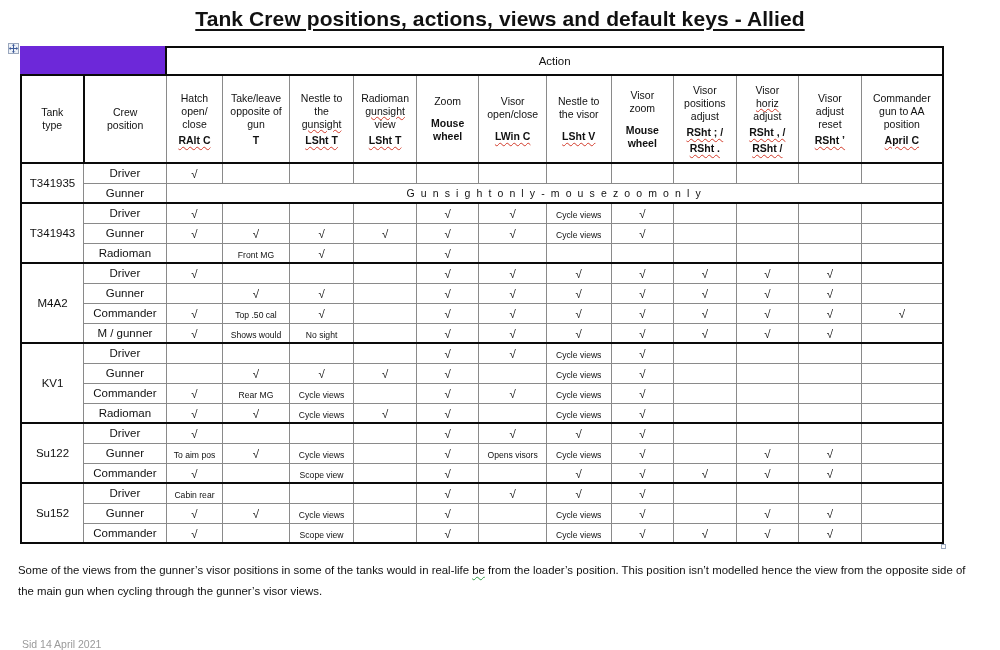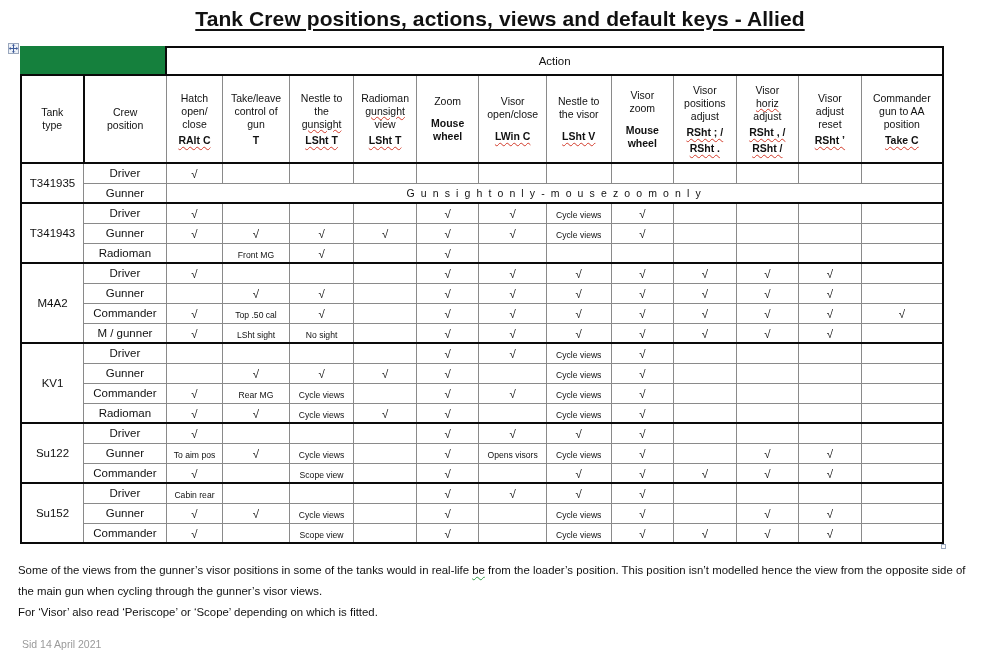--- a/index.html
+++ b/index.html
@@ -50,21 +50,21 @@
     background: #ffffff;
   }
 
   
   table.grid {
     position: absolute;
     left: 20px; top: 46px;
     width: 924px;
     border-collapse: collapse;
     table-layout: fixed;
-    background: #15803d;
+    background: #6d28d9;
   }
   table.grid td, table.grid th {
     border: 1px solid #8a8a8a;
     padding: 0;
     font-weight: normal;
     vertical-align: middle;
     text-align: center;
     background: #ffffff;
   }
   
@@ -208,21 +208,21 @@
             <span class="ttl">position</span>
           </td>
           <td class="colhead b-top">
             <span class="ttl"><span>Hatch</span></span>
             <span class="ttl"><span>open/</span></span>
             <span class="ttl"><span>close</span></span>
             <span class="key spell">RAlt  C</span>
           </td>
           <td class="colhead b-top">
             <span class="ttl"><span>Take/leave</span></span>
-            <span class="ttl"><span>control of</span></span>
+            <span class="ttl"><span>opposite of</span></span>
             <span class="ttl"><span>gun</span></span>
             <span class="key">T</span>
           </td>
           <td class="colhead b-top">
             <span class="ttl"><span>Nestle to</span></span>
             <span class="ttl"><span>the</span></span>
             <span class="ttl"><span class="wsp">gunsight</span></span>
             <span class="key spell">LSht  T</span>
           </td>
           <td class="colhead b-top">
@@ -273,21 +273,21 @@
           <td class="colhead b-top">
             <span class="ttl"><span>Visor</span></span>
             <span class="ttl"><span>adjust</span></span>
             <span class="ttl"><span>reset</span></span>
             <span class="key spell">RSht ’</span>
           </td>
           <td class="colhead b-top b-right">
             <span class="ttl"><span>Commander</span></span>
             <span class="ttl"><span>gun to AA</span></span>
             <span class="ttl"><span>position</span></span>
-            <span class="key spell">Take  C</span>
+            <span class="key spell">April  C</span>
           </td>
         </tr>
         <tr>
           <td class="tank-cell b-left b-top b-bottom" rowspan="2"><span class="ttl">T34</span><span class="ttl">1935</span></td>
           <td class="pos-cell b-top">Driver</td>
           <td class="on b-top"><span class="chk">√</span></td>
           <td class="off b-top"></td>
           <td class="off b-top"></td>
           <td class="off b-top"></td>
           <td class="off b-top"></td>
@@ -391,21 +391,21 @@
           <td class="on"><span class="chk">√</span></td>
           <td class="on"><span class="chk">√</span></td>
           <td class="on"><span class="chk">√</span></td>
           <td class="on"><span class="chk">√</span></td>
           <td class="on"><span class="chk">√</span></td>
           <td class="on b-right"><span class="chk">√</span></td>
         </tr>
         <tr>
           <td class="pos-cell">M / gunner</td>
           <td class="on"><span class="chk">√</span></td>
-          <td class="on"><span class="note">LSht sight</span></td>
+          <td class="on"><span class="note">Shows would</span></td>
           <td class="on"><span class="note">No sight</span></td>
           <td class="off"></td>
           <td class="on"><span class="chk">√</span></td>
           <td class="on"><span class="chk">√</span></td>
           <td class="on"><span class="chk">√</span></td>
           <td class="on"><span class="chk">√</span></td>
           <td class="on"><span class="chk">√</span></td>
           <td class="on"><span class="chk">√</span></td>
           <td class="on"><span class="chk">√</span></td>
           <td class="off b-right"></td>
@@ -565,17 +565,16 @@
         </tr>
       </tbody>
   </table>
 
   <div class="resize-nub"></div>
 
   <div class="footer">
     <div>
       <span>Some of the views from the gunner’s visor positions  in some of the tanks would in real-life </span><span class="grn">be</span><span> from the loader’s position.  This position  isn’t modelled  hence the view from the opposite side of the main gun when cycling through the gunner’s visor views.</span>
     </div>
-    <div>For ‘Visor’ also read ‘Periscope’ or ‘Scope’ depending on which is fitted.</div>
   </div>
 
   <div class="sig">Sid 14 April 2021</div>
 </div>
 
 </body></html>

